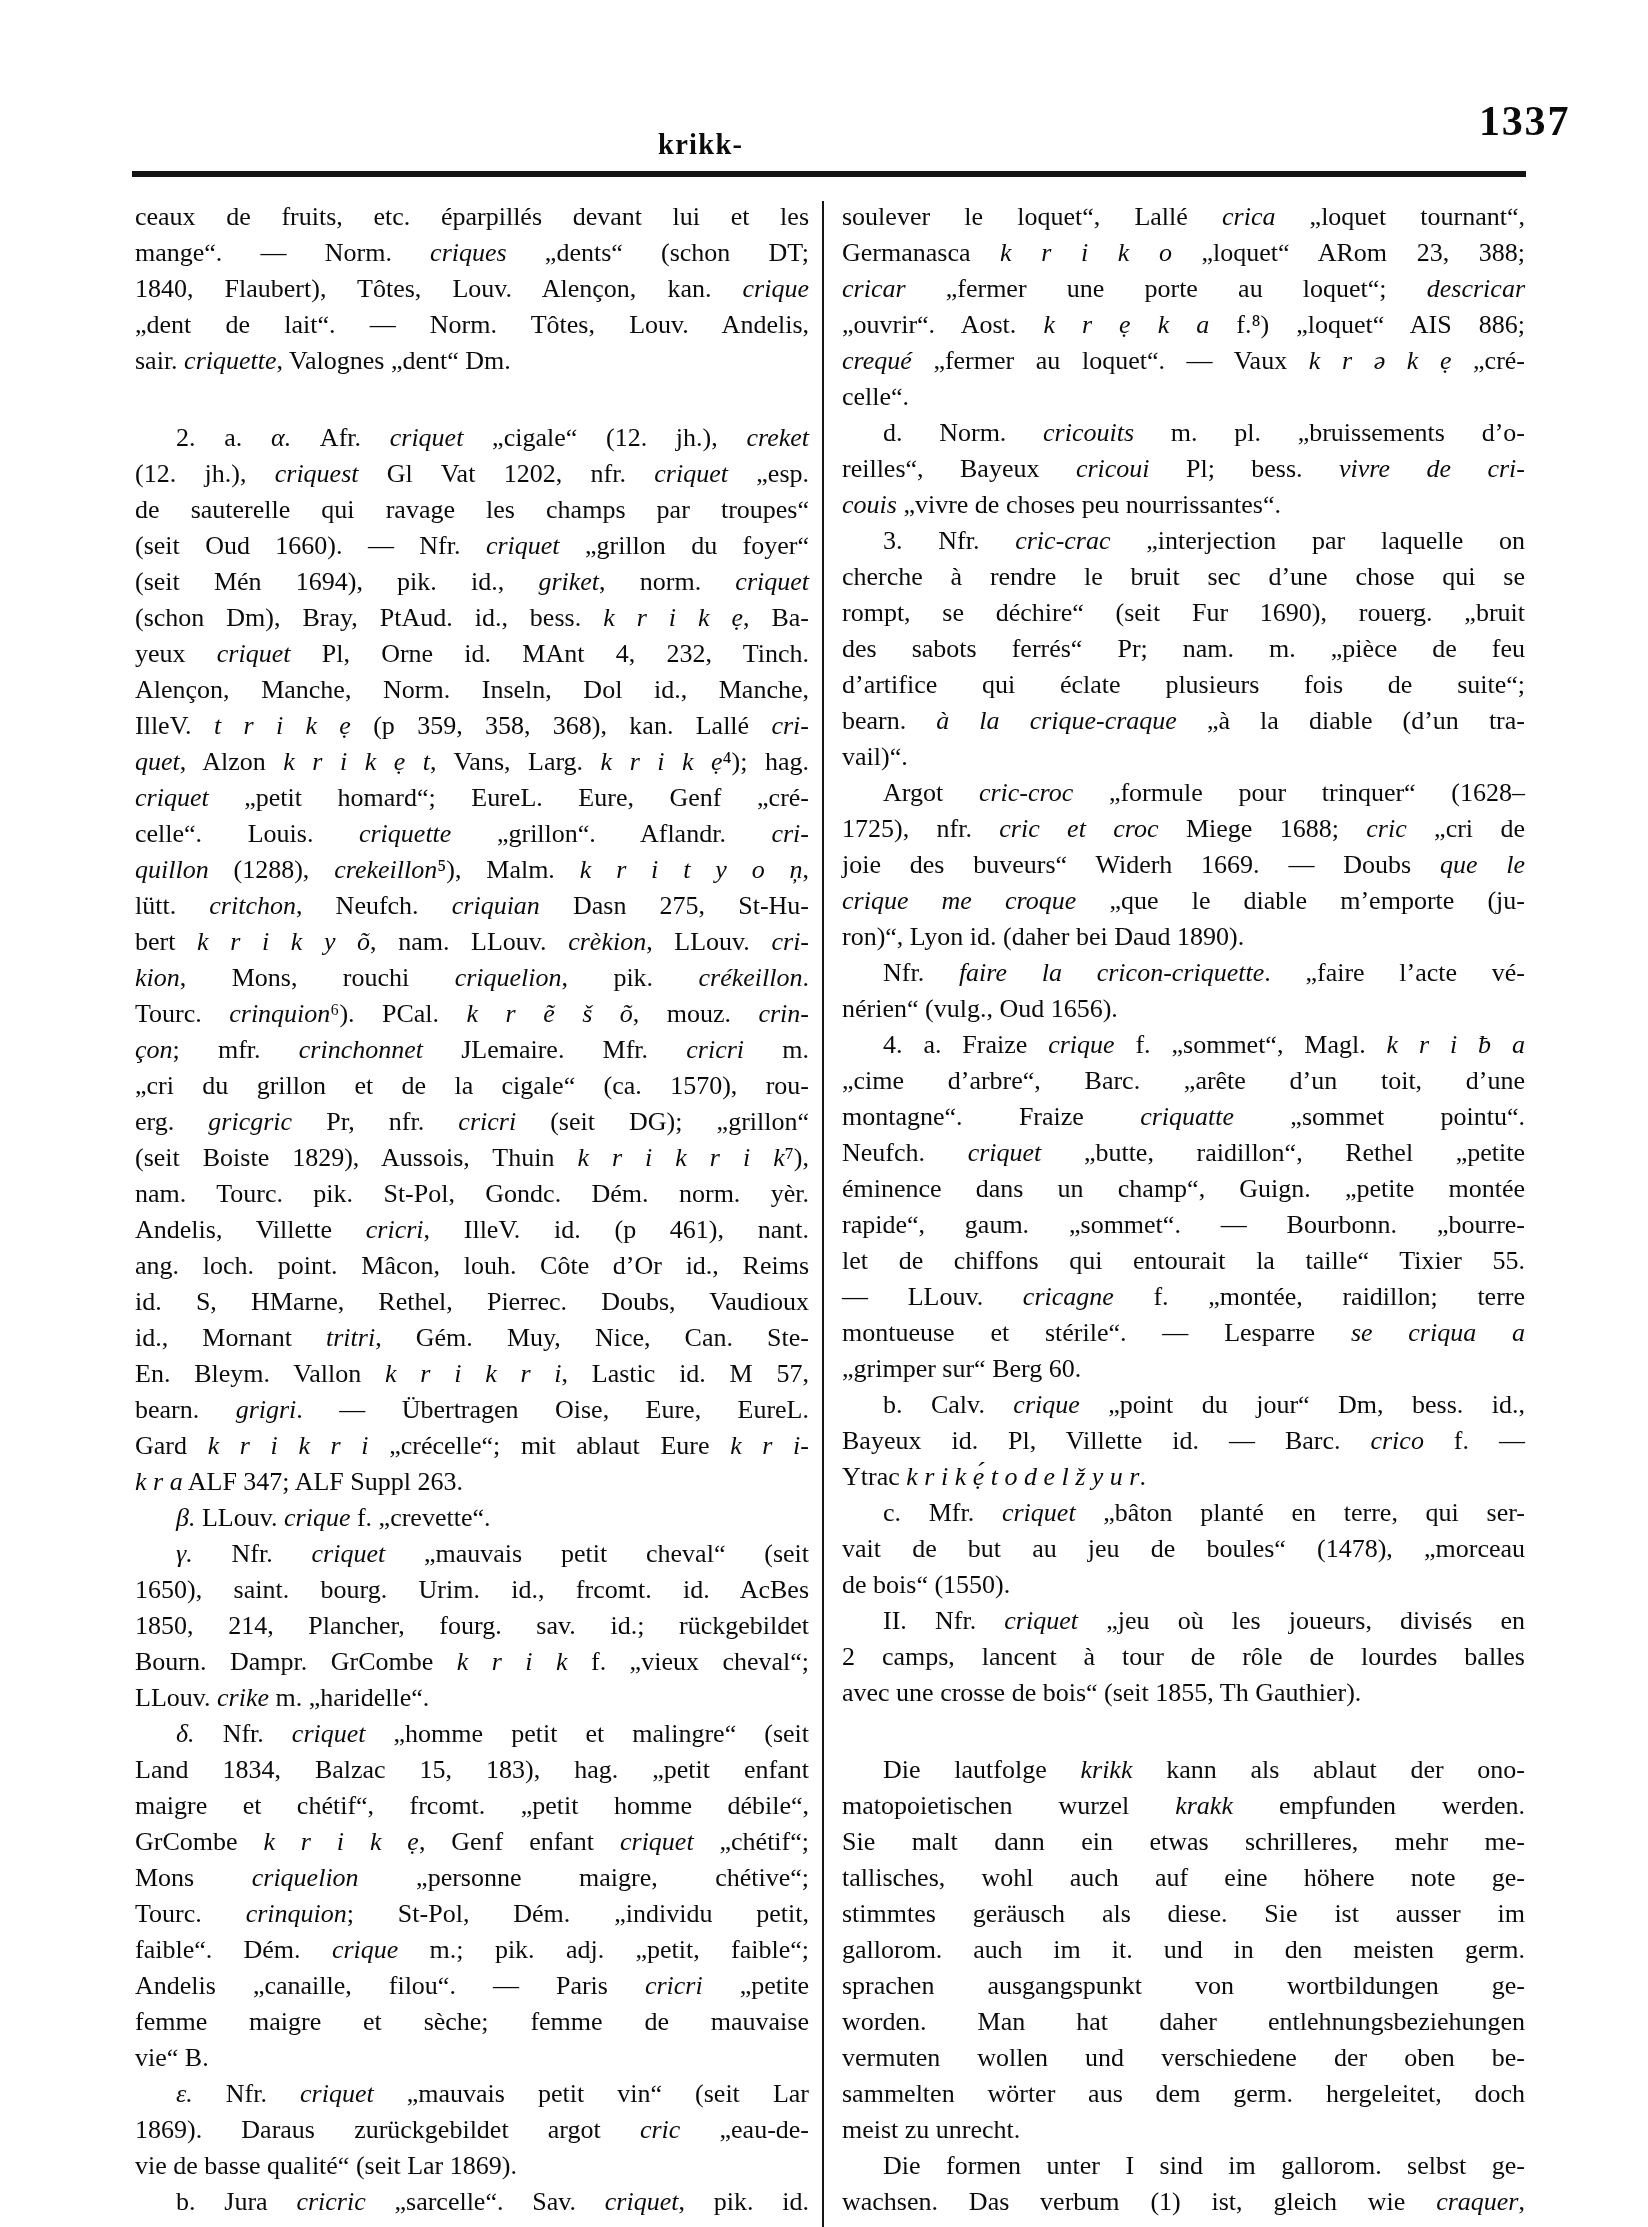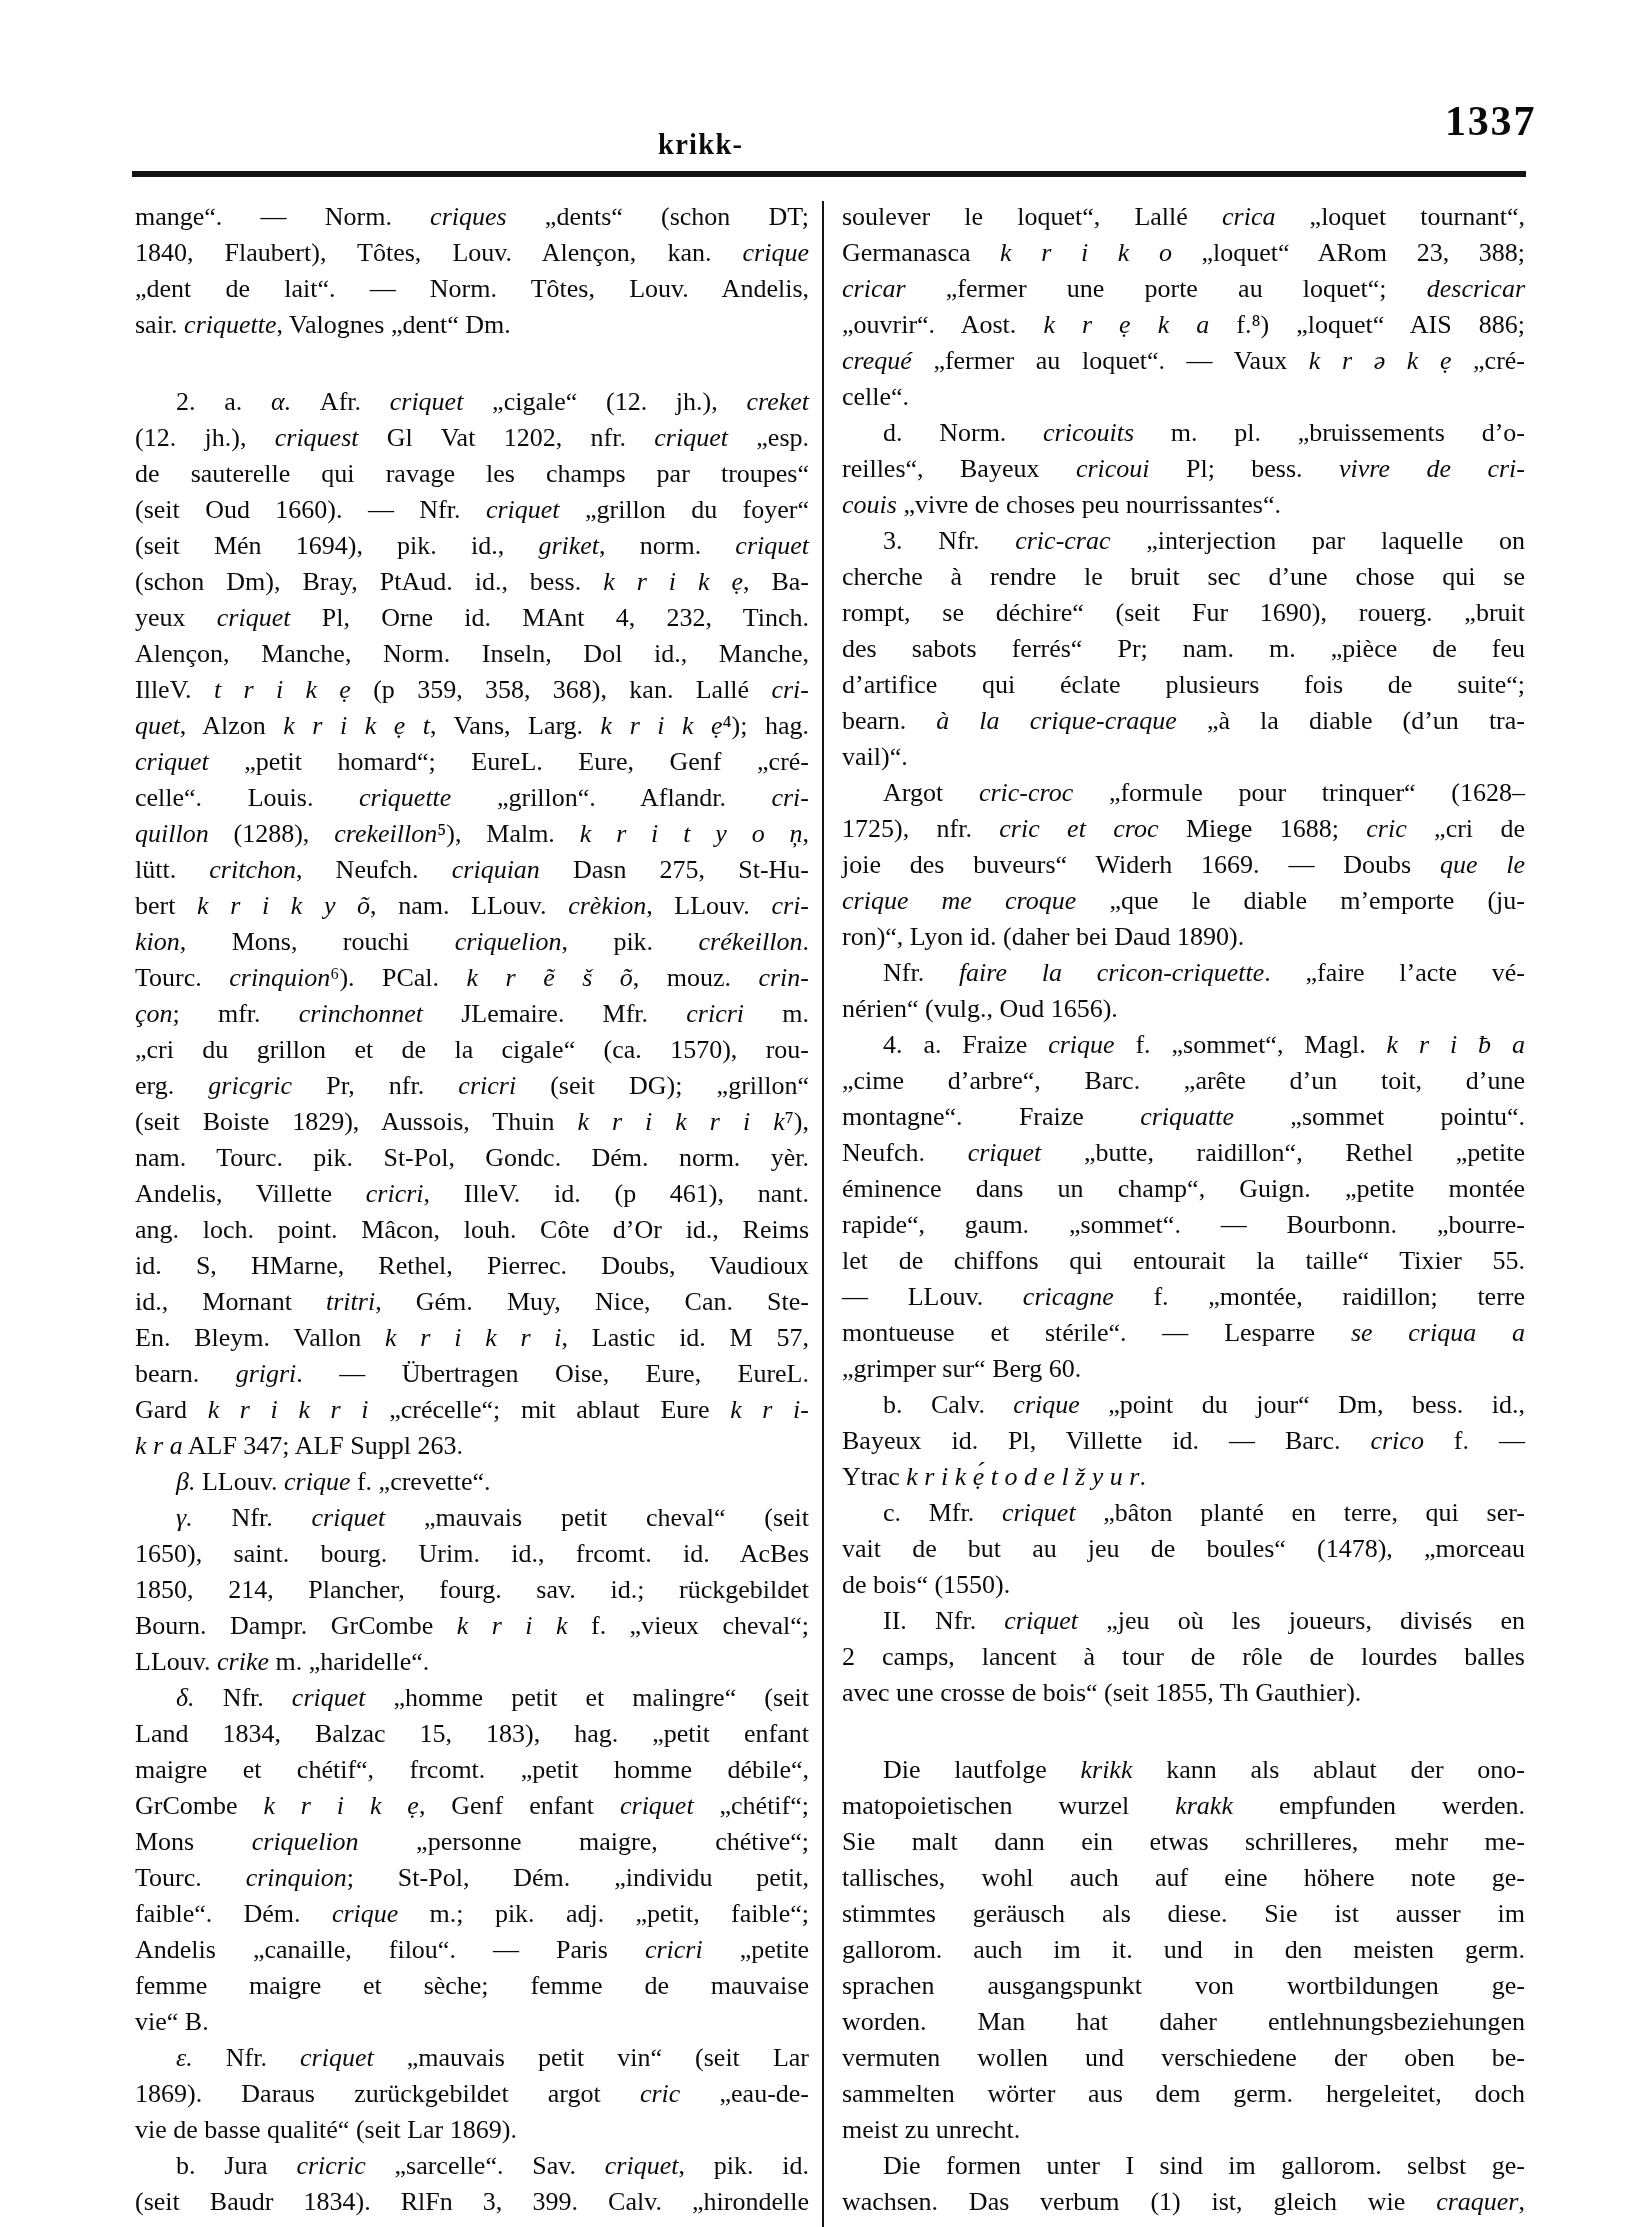--- a/index.html
+++ b/index.html
@@ -6,21 +6,21 @@
   .page {
     position:relative; width:1648px; height:2473px; background:#ffffff;
     font-family:"Liberation Serif","DejaVu Serif",serif; color:#0b0b0b;
     overflow:hidden;
   }
   .keyword {
     position:absolute; top:110px; left:658px;
     font-size:28.5px; font-weight:bold; letter-spacing:1.3px;margin-top:19px;
   }
   .pagenum {
-    position:absolute; top:97px; left:1445px;
+    position:absolute; top:97px; left:1479px;
     font-size:42px; font-weight:bold; letter-spacing:1.8px;
   }
   .header-rule {
     position:absolute; top:171px; left:132px; width:1394px; height:5.8px;
     background:#141414;
   }
   .col-divider {
     position:absolute; top:201px; left:822px; width:2.2px; height:2134px;
     background:#141414;
   }
@@ -40,20 +40,21 @@
 
 <div class="page">
 
   <div class="keyword">krikk-</div>
   <div class="pagenum">1337</div>
   <div class="header-rule"></div>
 
   <div class="col-divider"></div>
 
   <div class="col left">
+      <div class="line">ceaux de fruits, etc. éparpillés devant lui et les</div>
       <div class="line">mange“. — Norm. <i>criques</i> „dents“ (schon DT;</div>
       <div class="line">1840, Flaubert), Tôtes, Louv. Alençon, kan. <i>crique</i></div>
       <div class="line">„dent de lait“. — Norm. Tôtes, Louv. Andelis,</div>
       <div class="line final">sair. <i>criquette</i>, Valognes „dent“ Dm.</div>
       <div class="line indent gap">2. a. <i>α.</i> Afr. <i>criquet</i> „cigale“ (12. jh.), <i>creket</i></div>
       <div class="line">(12. jh.), <i>criquest</i> Gl Vat 1202, nfr. <i>criquet</i> „esp.</div>
       <div class="line">de sauterelle qui ravage les champs par troupes“</div>
       <div class="line">(seit Oud 1660). — Nfr. <i>criquet</i> „grillon du foyer“</div>
       <div class="line">(seit Mén 1694), pik. id., <i>griket</i>, norm. <i>criquet</i></div>
       <div class="line">(schon Dm), Bray, PtAud. id., bess. <i>k r i k ẹ</i>, Ba-</div>

